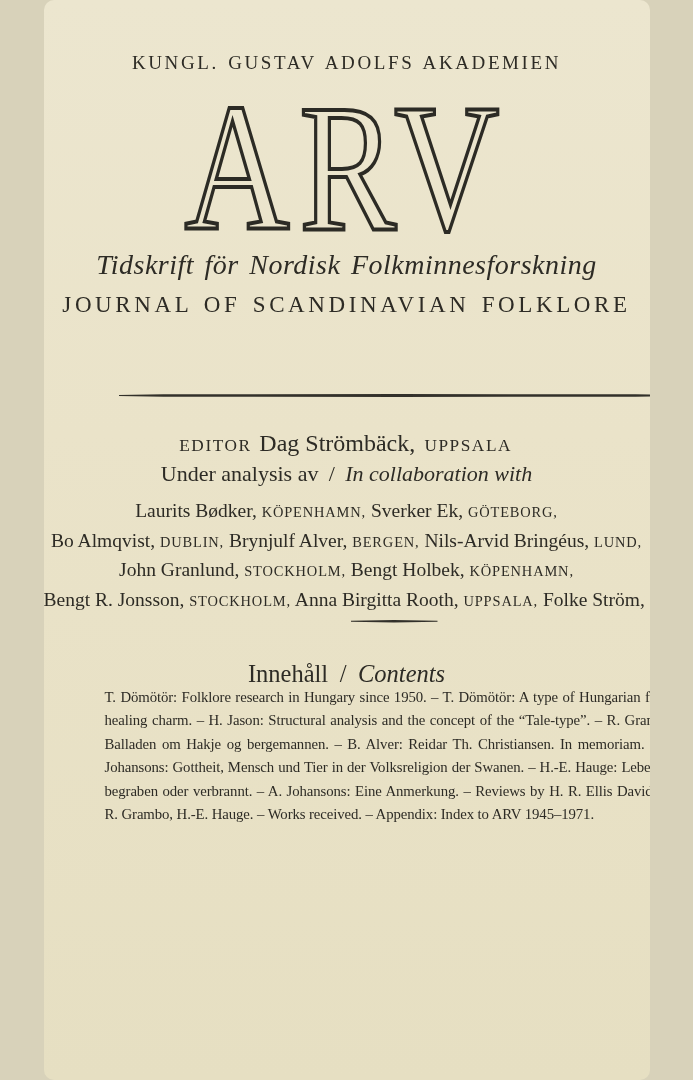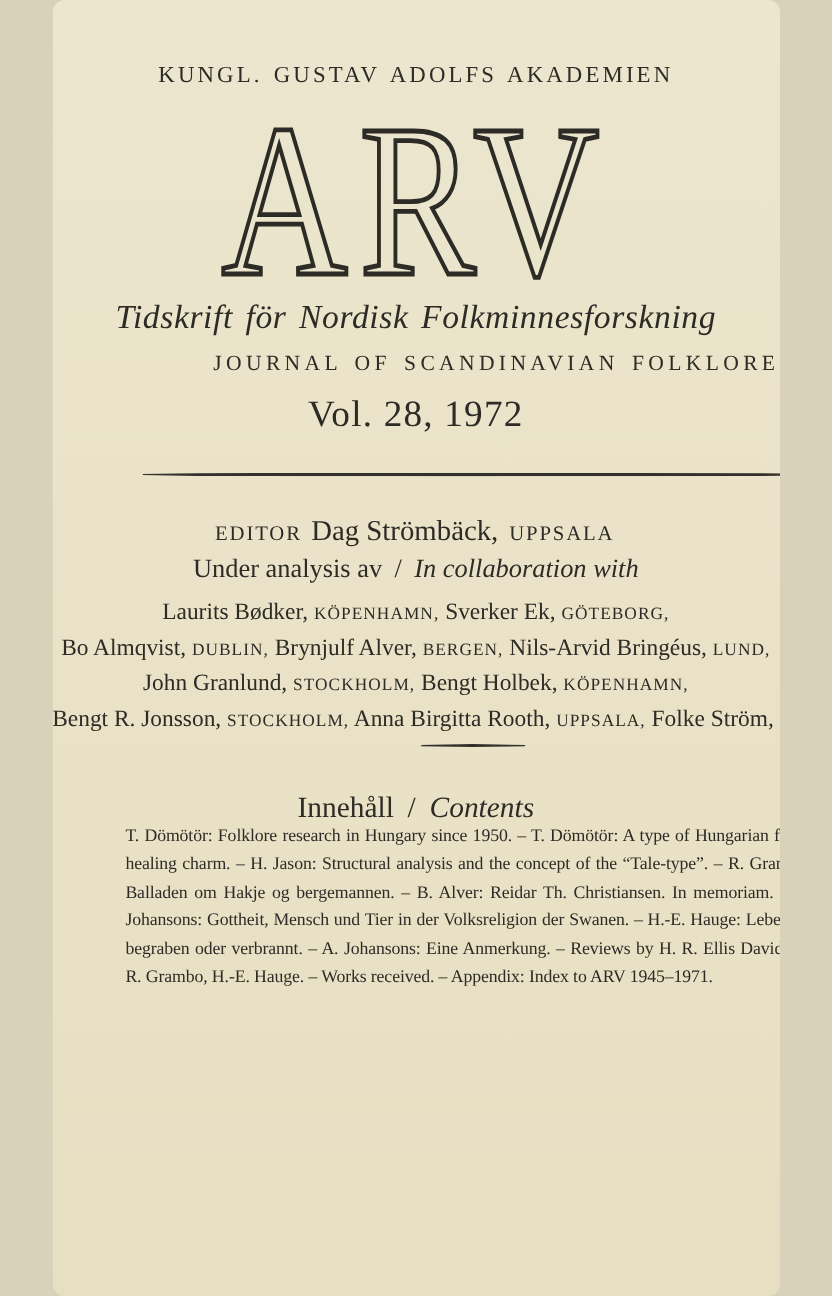--- a/index.html
+++ b/index.html
@@ -39,24 +39,23 @@
 
   .subtitle-sv {
     top: 249px;
     font-style: italic;
     font-size: 28px;
     letter-spacing: 0.5px;
     word-spacing: 3px;
   }
   .subtitle-en {
     top: 292px;
-    font-size: 18px;
+    font-size: 23px;
     letter-spacing: 3.6px;
     word-spacing: 3px;
-    text-align: right;
   }
   .volume {
     top: 327px;
     font-size: 31px;
     letter-spacing: 1px;
   }
 
   .rule-main {
     position: absolute;
     top: 394px; left: 75px; width: 562px; height: 3px;
@@ -113,21 +112,20 @@
 <div class="page">
 
   <div class="abs academy">KUNGL. GUSTAV ADOLFS AKADEMIEN</div>
 
   <div class="abs arv-wrap">
     <span class="arv">ARV</span>
   </div>
 
   <div class="abs subtitle-sv">Tidskrift för Nordisk Folkminnesforskning</div>
   <div class="abs subtitle-en">JOURNAL OF SCANDINAVIAN FOLKLORE</div>
-  <div class="abs volume">Vol. 28, 1972</div>
 
   <div class="rule-main"></div>
 
   <div class="abs editor-line">
     <span class="sc">EDITOR</span>
     <span>Dag Strömbäck,</span>
     <span class="sc" style="margin-left:0.18em">UPPSALA</span>
   </div>
 
   <div class="abs collab-line">

